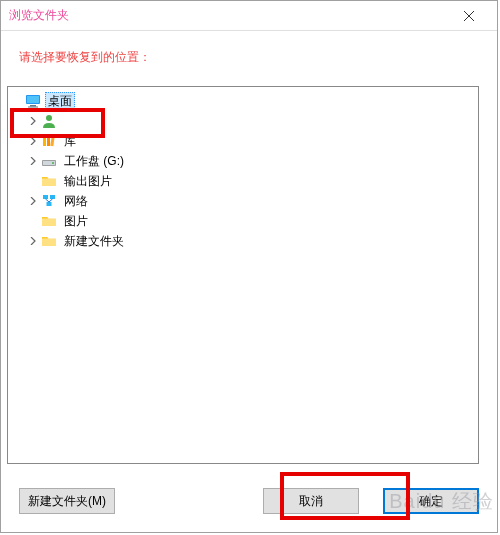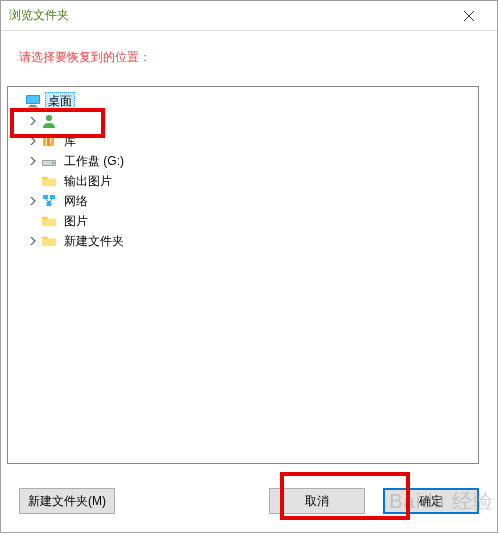--- a/index.html
+++ b/index.html
@@ -23,21 +23,21 @@
       height: 30px;
       display: flex;
       align-items: center;
       padding: 0 8px;
       border-bottom: 1px solid #e0e0e0;
       background: #fff;
     }
     .titlebar-title {
       flex: 1;
       font-size: 12px;
-      color: #4d7c0f;
+      color: #ec4899;
     }
     .close-btn {
       width: 40px;
       height: 28px;
       display: flex;
       align-items: center;
       justify-content: center;
       cursor: pointer;
       color: #333;
     }
@@ -89,21 +89,21 @@
     .tree-item.selected .label {
       background: #cce8ff;
       border: 1px dotted #3399ff;
       padding: 0 2px;
     }
     .depth-0 { padding-left: 2px; }
     .depth-1 { padding-left: 18px; }
     .button-row {
       display: flex;
       padding: 12px 18px 18px 18px;
-      gap: 18px;
+      gap: 24px;
       align-items: flex-start;
     }
     .button-row .spacer { flex: 1; }
     .btn {
       min-width: 96px;
       height: 26px;
       border: 1px solid #adadad;
       background: #e1e1e1;
       font-size: 12px;
       cursor: pointer;

